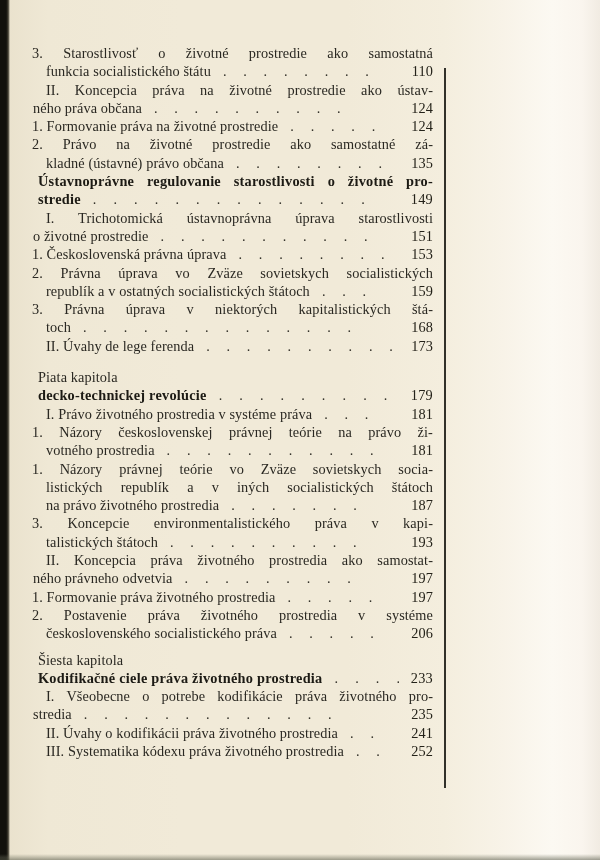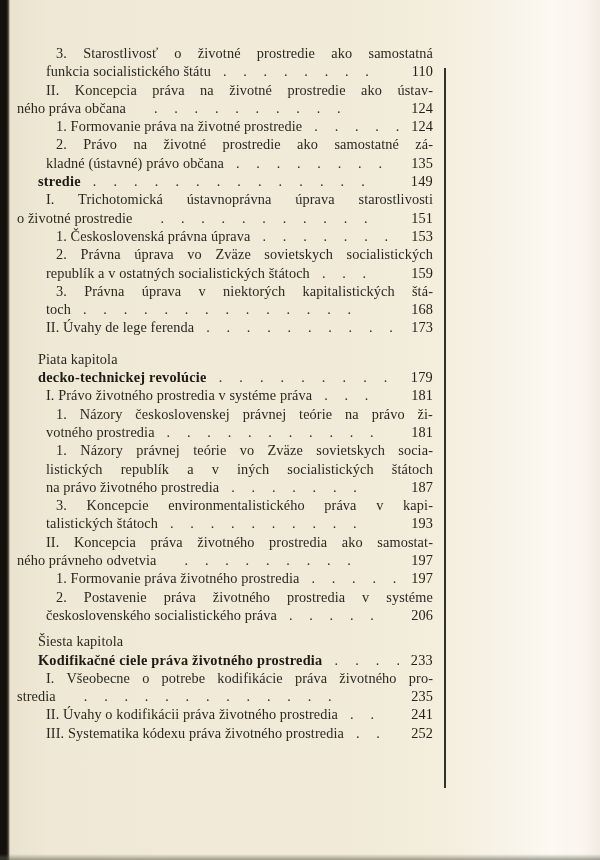--- a/index.html
+++ b/index.html
@@ -26,22 +26,22 @@
     background:#32312a;
   }
   .toc{
     position:absolute;left:0;top:44px;width:433px;
     font-size:14.3px;line-height:18.3px;color:#2a2822;
     letter-spacing:0.1px;
   }
   .line{position:relative;}
   .lvl-l0{padding-left:38px;}
   .lvl-r1{padding-left:46px;}
-  .lvl-r0{padding-left:17px;gap:16px;}
-  .lvl-n1{padding-left:56px;}
+  .lvl-r0{padding-left:33px;}
+  .lvl-n1{padding-left:32px;}
   .lvl-n0{padding-left:46px;}
   .bold{font-weight:700;color:#1c1a14;letter-spacing:0.25px;}
   .just{text-align:justify;text-align-last:justify;}
   .leader{display:flex;align-items:flex-end;font-family:Liberation Serif, serif;}
   .leader .t{flex:0 0 auto;white-space:nowrap;}
   .leader .dots{
     flex:1 1 auto;min-width:0;overflow:hidden;white-space:nowrap;
     padding-left:12px;padding-right:8px;word-spacing:13px;
     font-weight:400;color:#34322a;
   }
@@ -71,20 +71,21 @@
         <span class="t">1. Formovanie práva na životné prostredie</span>
         <span class="dots">. . . . .</span>
         <span class="pg">124</span>
       </div>
       <div class="line lvl-n1 just">2. Právo na životné prostredie ako samostatné zá-</div>
       <div class="line lvl-n0 leader">
         <span class="t">kladné (ústavné) právo občana</span>
         <span class="dots">. . . . . . . .</span>
         <span class="pg">135</span>
       </div>
+      <div class="line lvl-l0 bold just">Ústavnoprávne regulovanie starostlivosti o životné pro-</div>
       <div class="line lvl-l0 bold leader">
         <span class="t">stredie</span>
         <span class="dots">. . . . . . . . . . . . . .</span>
         <span class="pg">149</span>
       </div>
       <div class="line lvl-r1 just">I. Trichotomická ústavnoprávna úprava starostlivosti</div>
       <div class="line lvl-r0 leader">
         <span class="t">o životné prostredie</span>
         <span class="dots">. . . . . . . . . . .</span>
         <span class="pg">151</span>

